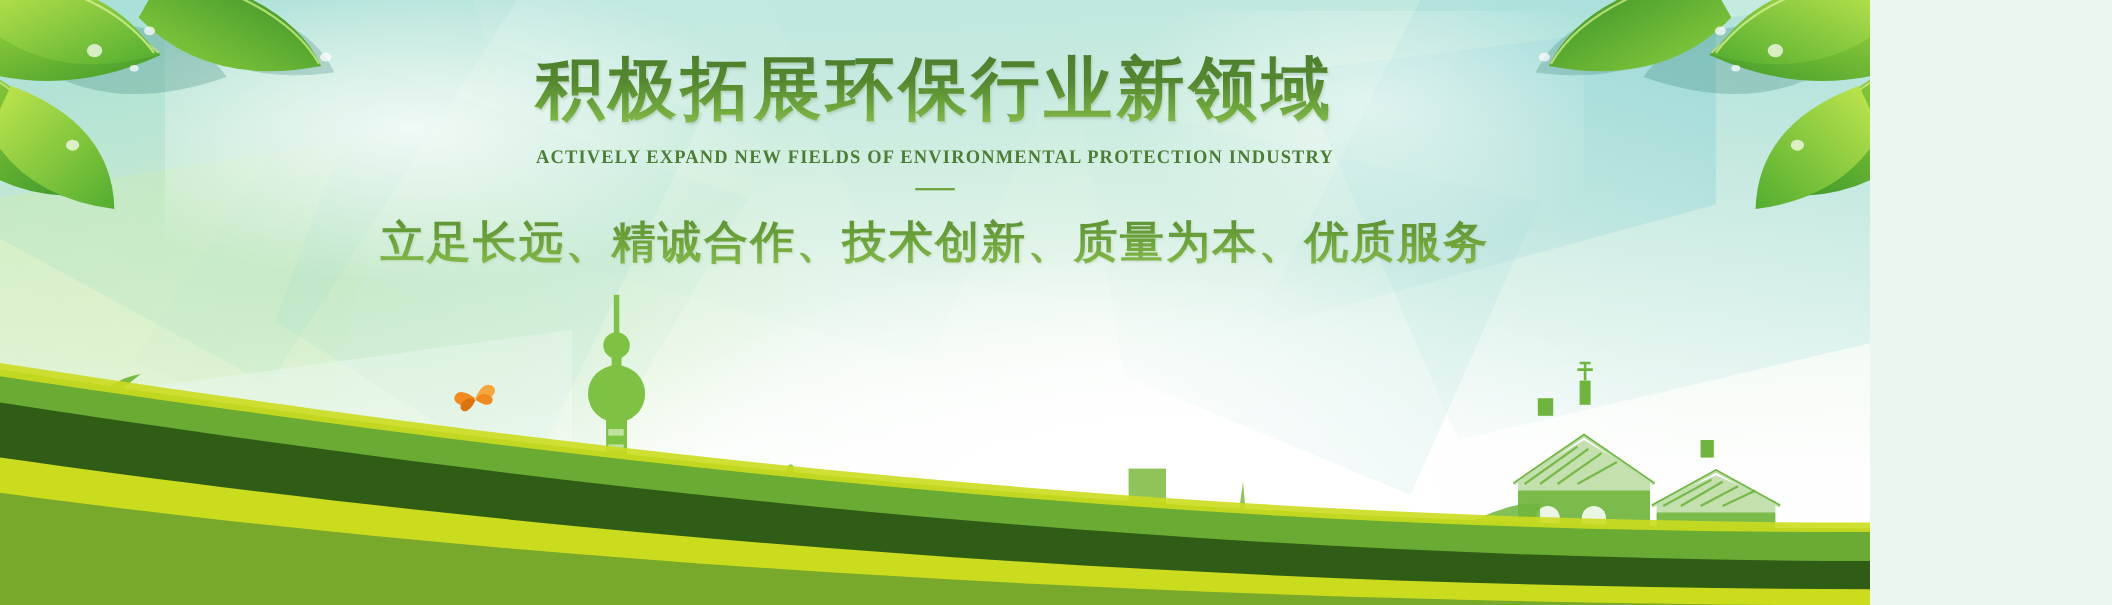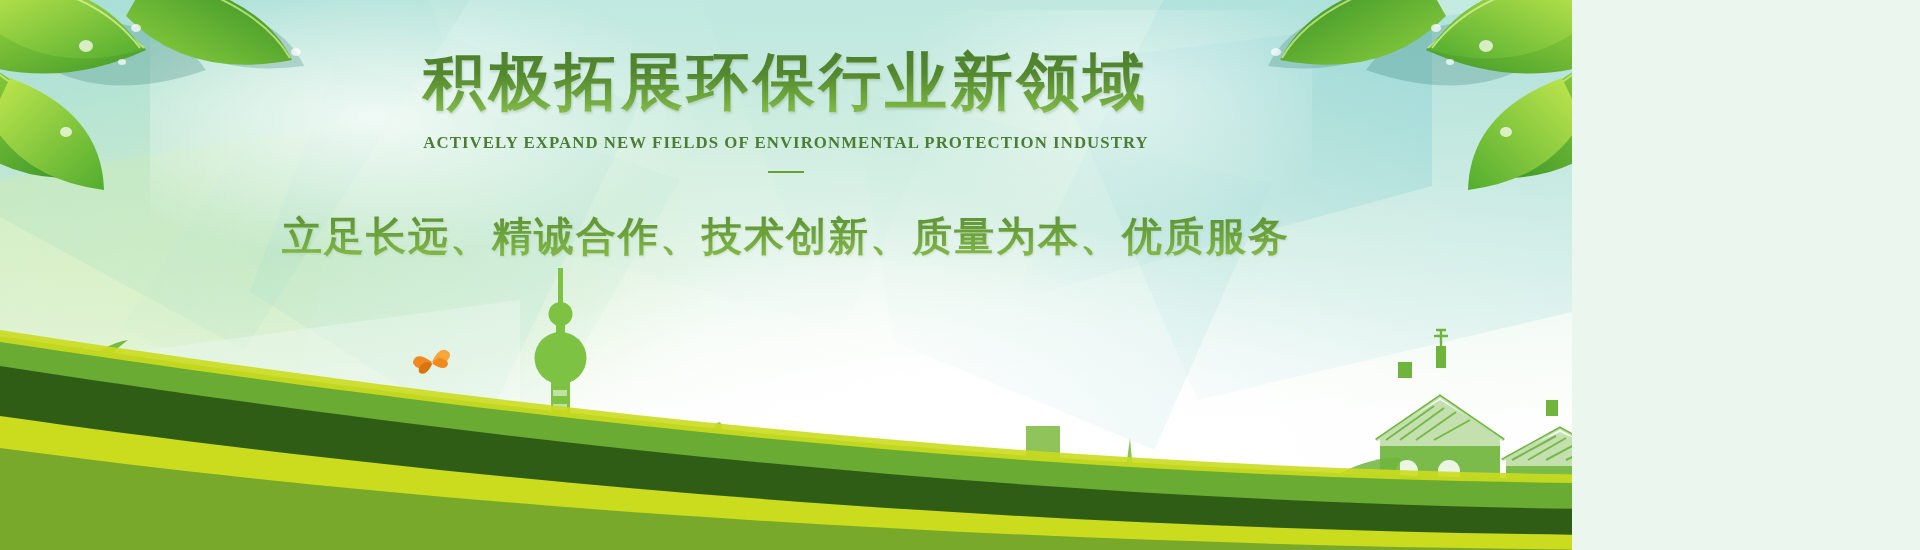--- a/index.html
+++ b/index.html
@@ -1,21 +1,21 @@
 <!DOCTYPE html>
 <html><head>
 <meta charset="utf-8">
 <style>
   html,body{margin:0;padding:0;}
   body{
     width:1920px;height:550px;overflow:hidden;
     font-family:"Liberation Serif",serif;
     background:#eaf6ee;
   }
-  .banner{position:relative;width:1572px;height:550px;overflow:hidden;}
+  .banner{position:relative;width:1700px;height:550px;overflow:hidden;}
 
   
   .bg-base{position:absolute;inset:0;
     background:
       radial-gradient(ellipse 900px 420px at 62% 86%, #ffffff 0%, rgba(255,255,255,.92) 22%, rgba(255,255,255,0) 60%),
       radial-gradient(ellipse 700px 380px at 18% 46%, rgba(215,240,190,.75) 0%, rgba(215,240,190,0) 65%),
       linear-gradient(178deg,#bce8e2 0%,#c8ece0 14%,#d8f1e2 30%,#e7f6ec 46%,#f4fbf5 62%,#fdfefd 78%,#ffffff 100%);
   }
   
   .facet{position:absolute;inset:0;}
@@ -67,21 +67,21 @@
     margin:0;padding:0;
   }
   .subtitle-en{
     margin-top:16px;
     font-family:"Liberation Serif",serif;font-weight:bold;
     font-size:17.5px;letter-spacing:1.1px;color:#4b7d35;
     transform:scaleX(.96);
   }
   .divider{margin:18px auto 0;width:36px;height:2px;background:#6aa036;}
   .tagline{
-    margin-top:36px;
+    margin-top:20px;
     font-family:Liberation Mono, monospace;font-weight:bold;
     font-size:40px;letter-spacing:2px;
     background:linear-gradient(180deg,#5b8f33 0%,#6ba23a 45%,#8cc04d 100%);
     -webkit-background-clip:text;background-clip:text;
     color:transparent;-webkit-text-fill-color:transparent;
     filter:drop-shadow(1px 1px 1px rgba(130,160,115,.25));
   }
 
   
   .scenery{position:absolute;left:0;bottom:0;width:1920px;height:300px;z-index:10;}

